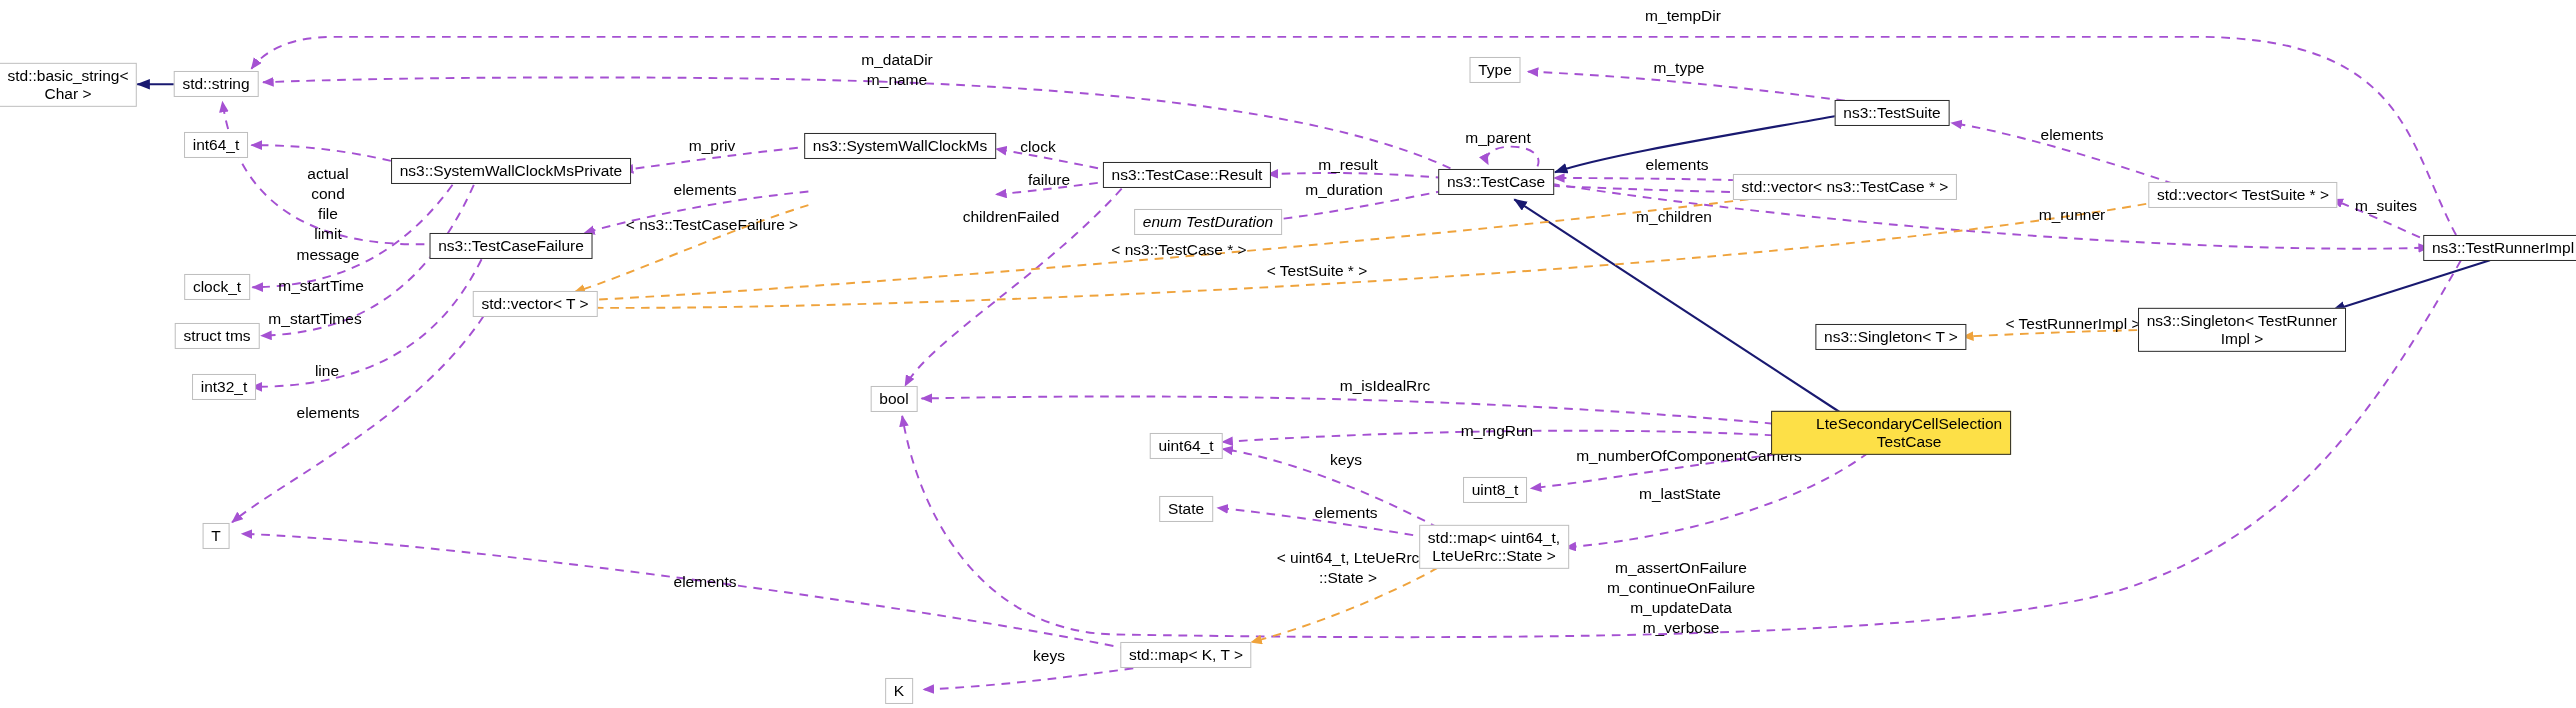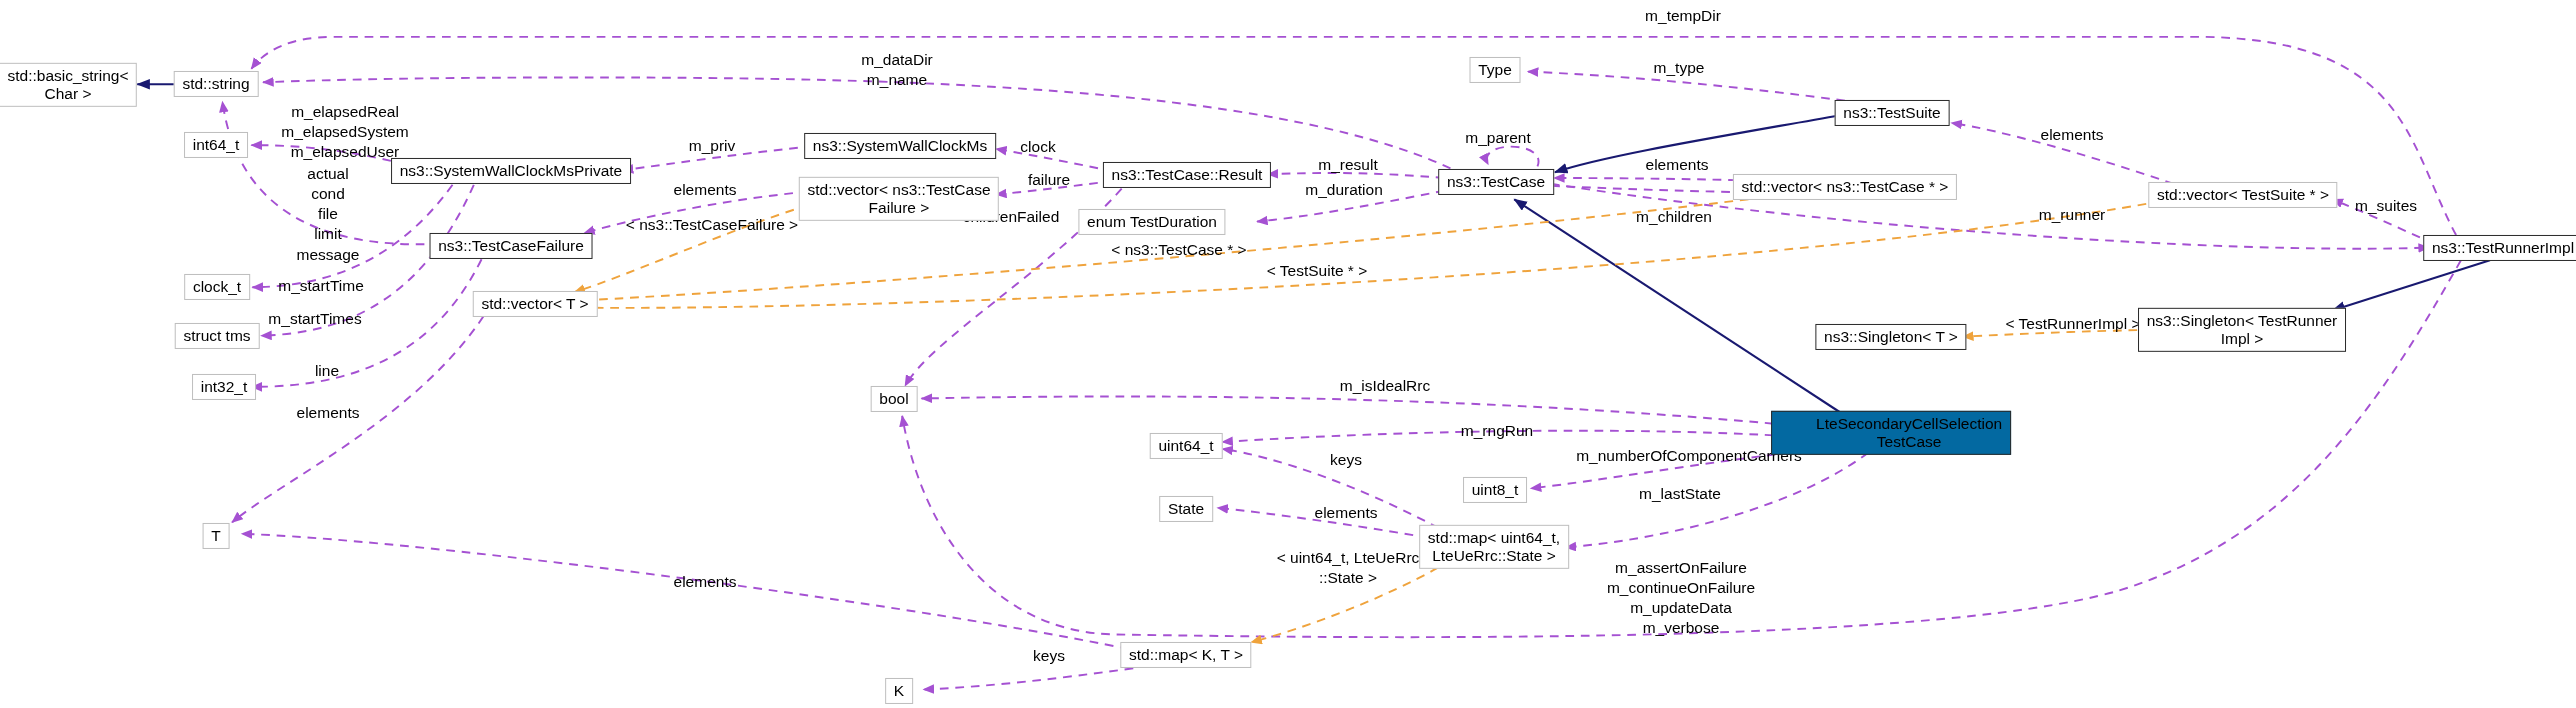--- a/index.html
+++ b/index.html
@@ -7,21 +7,21 @@
           font-family:"Liberation Sans","DejaVu Sans",sans-serif;}
   #edges{position:absolute;left:0;top:0;}
   .edge-usage{fill:none;stroke:#a551d2;stroke-width:2;stroke-dasharray:9 7;}
   .edge-template{fill:none;stroke:#efa33c;stroke-width:2;stroke-dasharray:9 7;}
   .edge-inheritance{fill:none;stroke:#191970;stroke-width:2.2;}
   .node{position:absolute;transform:translate(-50%,-50%);background:#ffffff;
         color:#000;font-size:15.5px;line-height:1.18;text-align:center;
         padding:2.9px 7.7px;white-space:nowrap;box-sizing:border-box;}
   .node.external{border:1px solid #bebebe;}
   .node.documented{border:1.5px solid #2a2a2a;}
-  .node.highlight{border:1.5px solid #2a2a2a;background:#0369a1;padding-left:44px;}
+  .node.highlight{border:1.5px solid #2a2a2a;background:#fde047;padding-left:44px;}
   .edge-label{position:absolute;transform:translate(-50%,-50%);color:#000;
         font-size:15.5px;line-height:1.3;text-align:center;white-space:nowrap;}
 </style>
 </head>
 <body>
 
 <div id="canvas" style="width: 2576px; height: 709px; background: rgb(255, 255, 255);">
   <svg id="edges" xmlns="http://www.w3.org/2000/svg" width="2576" height="709" viewBox="0 0 2664 733">
     <defs>
       <marker id="arrow-usage" markerWidth="13" markerHeight="11" refX="11" refY="5" orient="auto" markerUnits="userSpaceOnUse">
@@ -75,25 +75,20 @@
       <path d="M 1487 587 C 1432 618 1352 649 1294 664" class="edge-template" marker-end="url(#arrow-template)"></path>
       <path d="M 2226 341 C 2162 342 2092 345 2030 348" class="edge-template" marker-end="url(#arrow-template)"></path>
     </svg>
 <div class="edge-label" style="left: 1683px; top: 15.5px;">
       <div>m_tempDir</div>
     </div>
     <div class="edge-label" style="left: 897px; top: 70px;">
       <div>m_dataDir</div>
       <div>m_name</div>
     </div>
-    <div class="edge-label" style="left: 345px; top: 132px;">
-      <div>m_elapsedReal</div>
-      <div>m_elapsedSystem</div>
-      <div>m_elapsedUser</div>
-    </div>
     <div class="edge-label" style="left: 328px; top: 214px;">
       <div>actual</div>
       <div>cond</div>
       <div>file</div>
       <div>limit</div>
       <div>message</div>
     </div>
     <div class="edge-label" style="left: 321px; top: 286px;">
       <div>m_startTime</div>
     </div>
@@ -203,24 +198,20 @@
     </div>
     <div class="node external" style="left: 216px; top: 145px;">
       <div>int64_t</div>
     </div>
     <div class="node documented" style="left: 511px; top: 171px;">
       <div>ns3::SystemWallClockMsPrivate</div>
     </div>
     <div class="node documented" style="left: 900px; top: 146px;">
       <div>ns3::SystemWallClockMs</div>
     </div>
-    <div class="node external" style="left: 899px; top: 199px;">
-      <div>std::vector&lt; ns3::TestCase</div>
-      <div>Failure &gt;</div>
-    </div>
     <div class="node documented" style="left: 511px; top: 246px;">
       <div>ns3::TestCaseFailure</div>
     </div>
     <div class="node external" style="left: 535px; top: 304px;">
       <div>std::vector&lt; T &gt;</div>
     </div>
     <div class="node external" style="left: 217px; top: 287px;">
       <div>clock_t</div>
     </div>
     <div class="node external" style="left: 217px; top: 336px;">
@@ -231,21 +222,21 @@
     </div>
     <div class="node external" style="left: 216px; top: 536px;">
       <div>T</div>
     </div>
     <div class="node external" style="left: 894px; top: 399px;">
       <div>bool</div>
     </div>
     <div class="node documented" style="left: 1187px; top: 175px;">
       <div>ns3::TestCase::Result</div>
     </div>
-    <div class="node external" style="left: 1152px; top: 222px;">
+    <div class="node external" style="left: 1208px; top: 222px; font-style: italic;">
       <div>enum TestDuration</div>
     </div>
     <div class="node documented" style="left: 1496px; top: 182px;">
       <div>ns3::TestCase</div>
     </div>
     <div class="node external" style="left: 1495px; top: 70px;">
       <div>Type</div>
     </div>
     <div class="node documented" style="left: 1892px; top: 113px;">
       <div>ns3::TestSuite</div>

